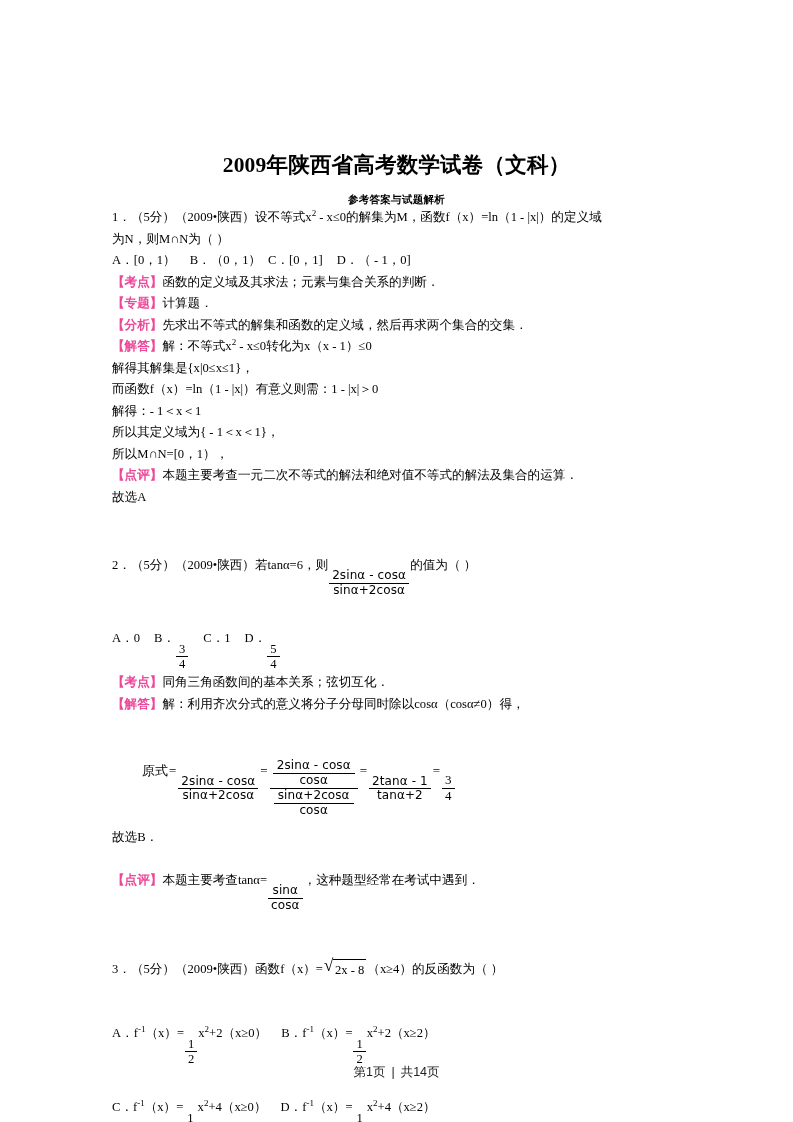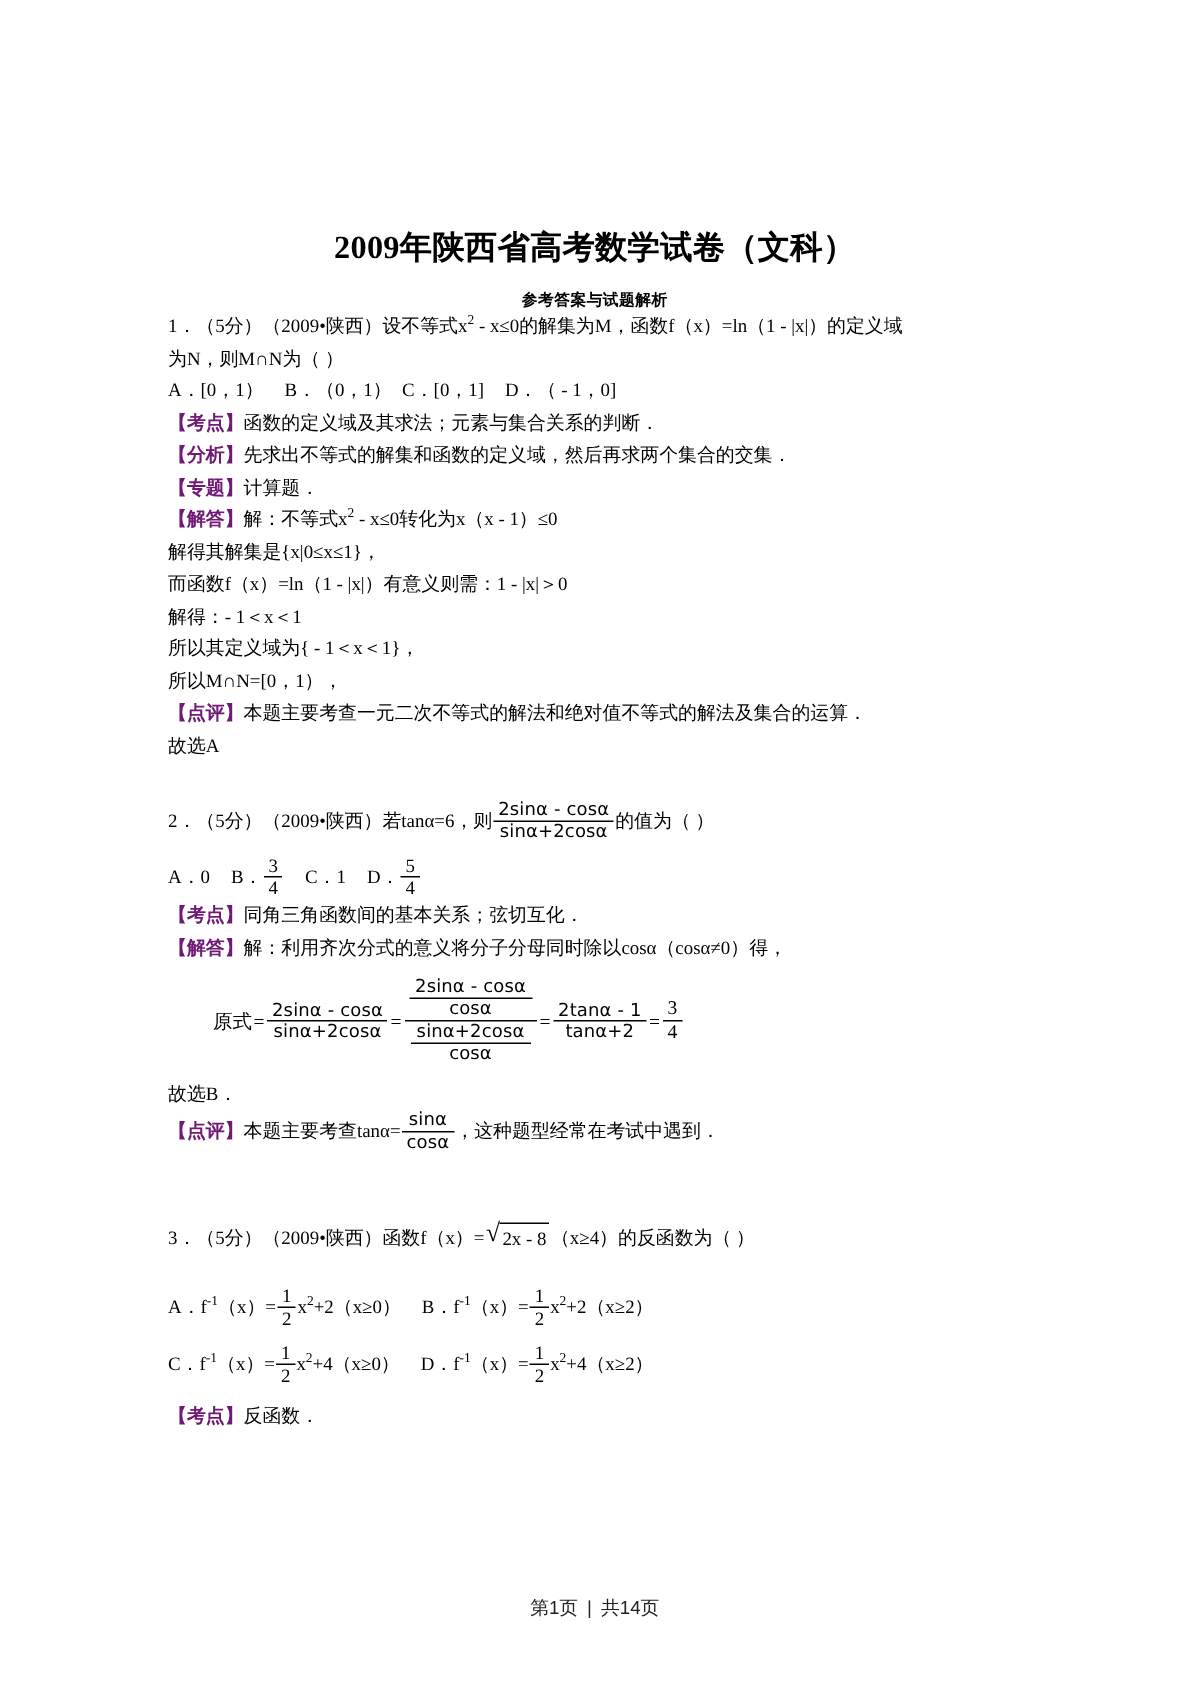--- a/index.html
+++ b/index.html
@@ -47,21 +47,21 @@
     padding-top: 26px;
     padding-bottom: 2px;
   }
   .line {
     font-size: 12.6px;
     line-height: 21.5px;
     margin: 0;
     white-space: nowrap;
   }
   .tag {
-    color: #701a75;
+    color: #ec4899;
     font-weight: bold;
   }
   .qnum { }
   .gap-sm { height: 9px; }
   .gap-md { height: 20px; }
   .gap-lg { height: 26px; }
   .opt-sep { display: inline-block; width: 14px; }
   .opt-sep-sm { display: inline-block; width: 7px; }
   sub, sup {
     font-size: 9px;
@@ -73,21 +73,21 @@
   .mi { font-family: "Liberation Serif","DejaVu Serif",serif; }
   .frac {
     display: inline-block;
     vertical-align: middle;
     text-align: center;
     line-height: 1.12;
     margin: 0 1px;
     position: relative;
     top: -0.05em;
   }
-  .frac > .num { display: block; padding: 0 3px; }
+  .frac > .num { display: block; padding: 0 3px; margin-top: 36px; }
   .frac > .den { display: block; border-top: 1.1px solid #000; padding: 0 3px; }
   .trig { font-family: "DejaVu Sans", sans-serif; font-size: 12px; letter-spacing: .1px;}
   .sqrt {
     display: inline-block;
     position: relative;
     padding-left: 9px;
     margin: 0 1px;
   }
   .sqrt > .radicand {
     display: inline-block;
@@ -139,22 +139,22 @@
   <div class="doc-subtitle">参考答案与试题解析</div>
 
 
   <div>
     <div class="line"><span class="qnum">1．</span><span>（5分）</span><span>（2009•陕西）</span><span>设不等式x</span><sup>2</sup><span> - x≤0的解集为M，函数f（x）=ln（1 - |x|）的定义域</span></div>
     <div class="line">为N，则M∩N为（        ）</div>
     <div class="line">
       <span>A．</span><span>[0，1）</span><span class="opt-sep"></span><span>B．</span><span>（0，1）</span><span class="opt-sep-sm"></span><span>C．</span><span>[0，1]</span><span class="opt-sep"></span><span>D．</span><span>（ - 1，0]</span>
     </div>
     <div class="line"><span class="tag">【考点】</span><span>函数的定义域及其求法；元素与集合关系的判断．</span></div>
+    <div class="line"><span class="tag">【专题】</span><span>计算题．</span></div>
     <div class="line"><span class="tag">【分析】</span><span>先求出不等式的解集和函数的定义域，然后再求两个集合的交集．</span></div>
-    <div class="line"><span class="tag">【专题】</span><span>计算题．</span></div>
     <div class="line"><span class="tag">【解答】</span><span>解：不等式x<sup>2</sup> - x≤0转化为x（x - 1）≤0</span></div>
     <div class="line">解得其解集是{x|0≤x≤1}，</div>
     <div class="line">而函数f（x）=ln（1 - |x|）有意义则需：1 - |x|＞0</div>
     <div class="line">解得：- 1＜x＜1</div>
     <div class="line">所以其定义域为{ - 1＜x＜1}，</div>
     <div class="line">所以M∩N=[0，1），</div>
     <div class="line"><span class="tag">【点评】</span><span>本题主要考查一元二次不等式的解法和绝对值不等式的解法及集合的运算．</span></div>
     <div class="line">故选A</div>
   </div>
 

